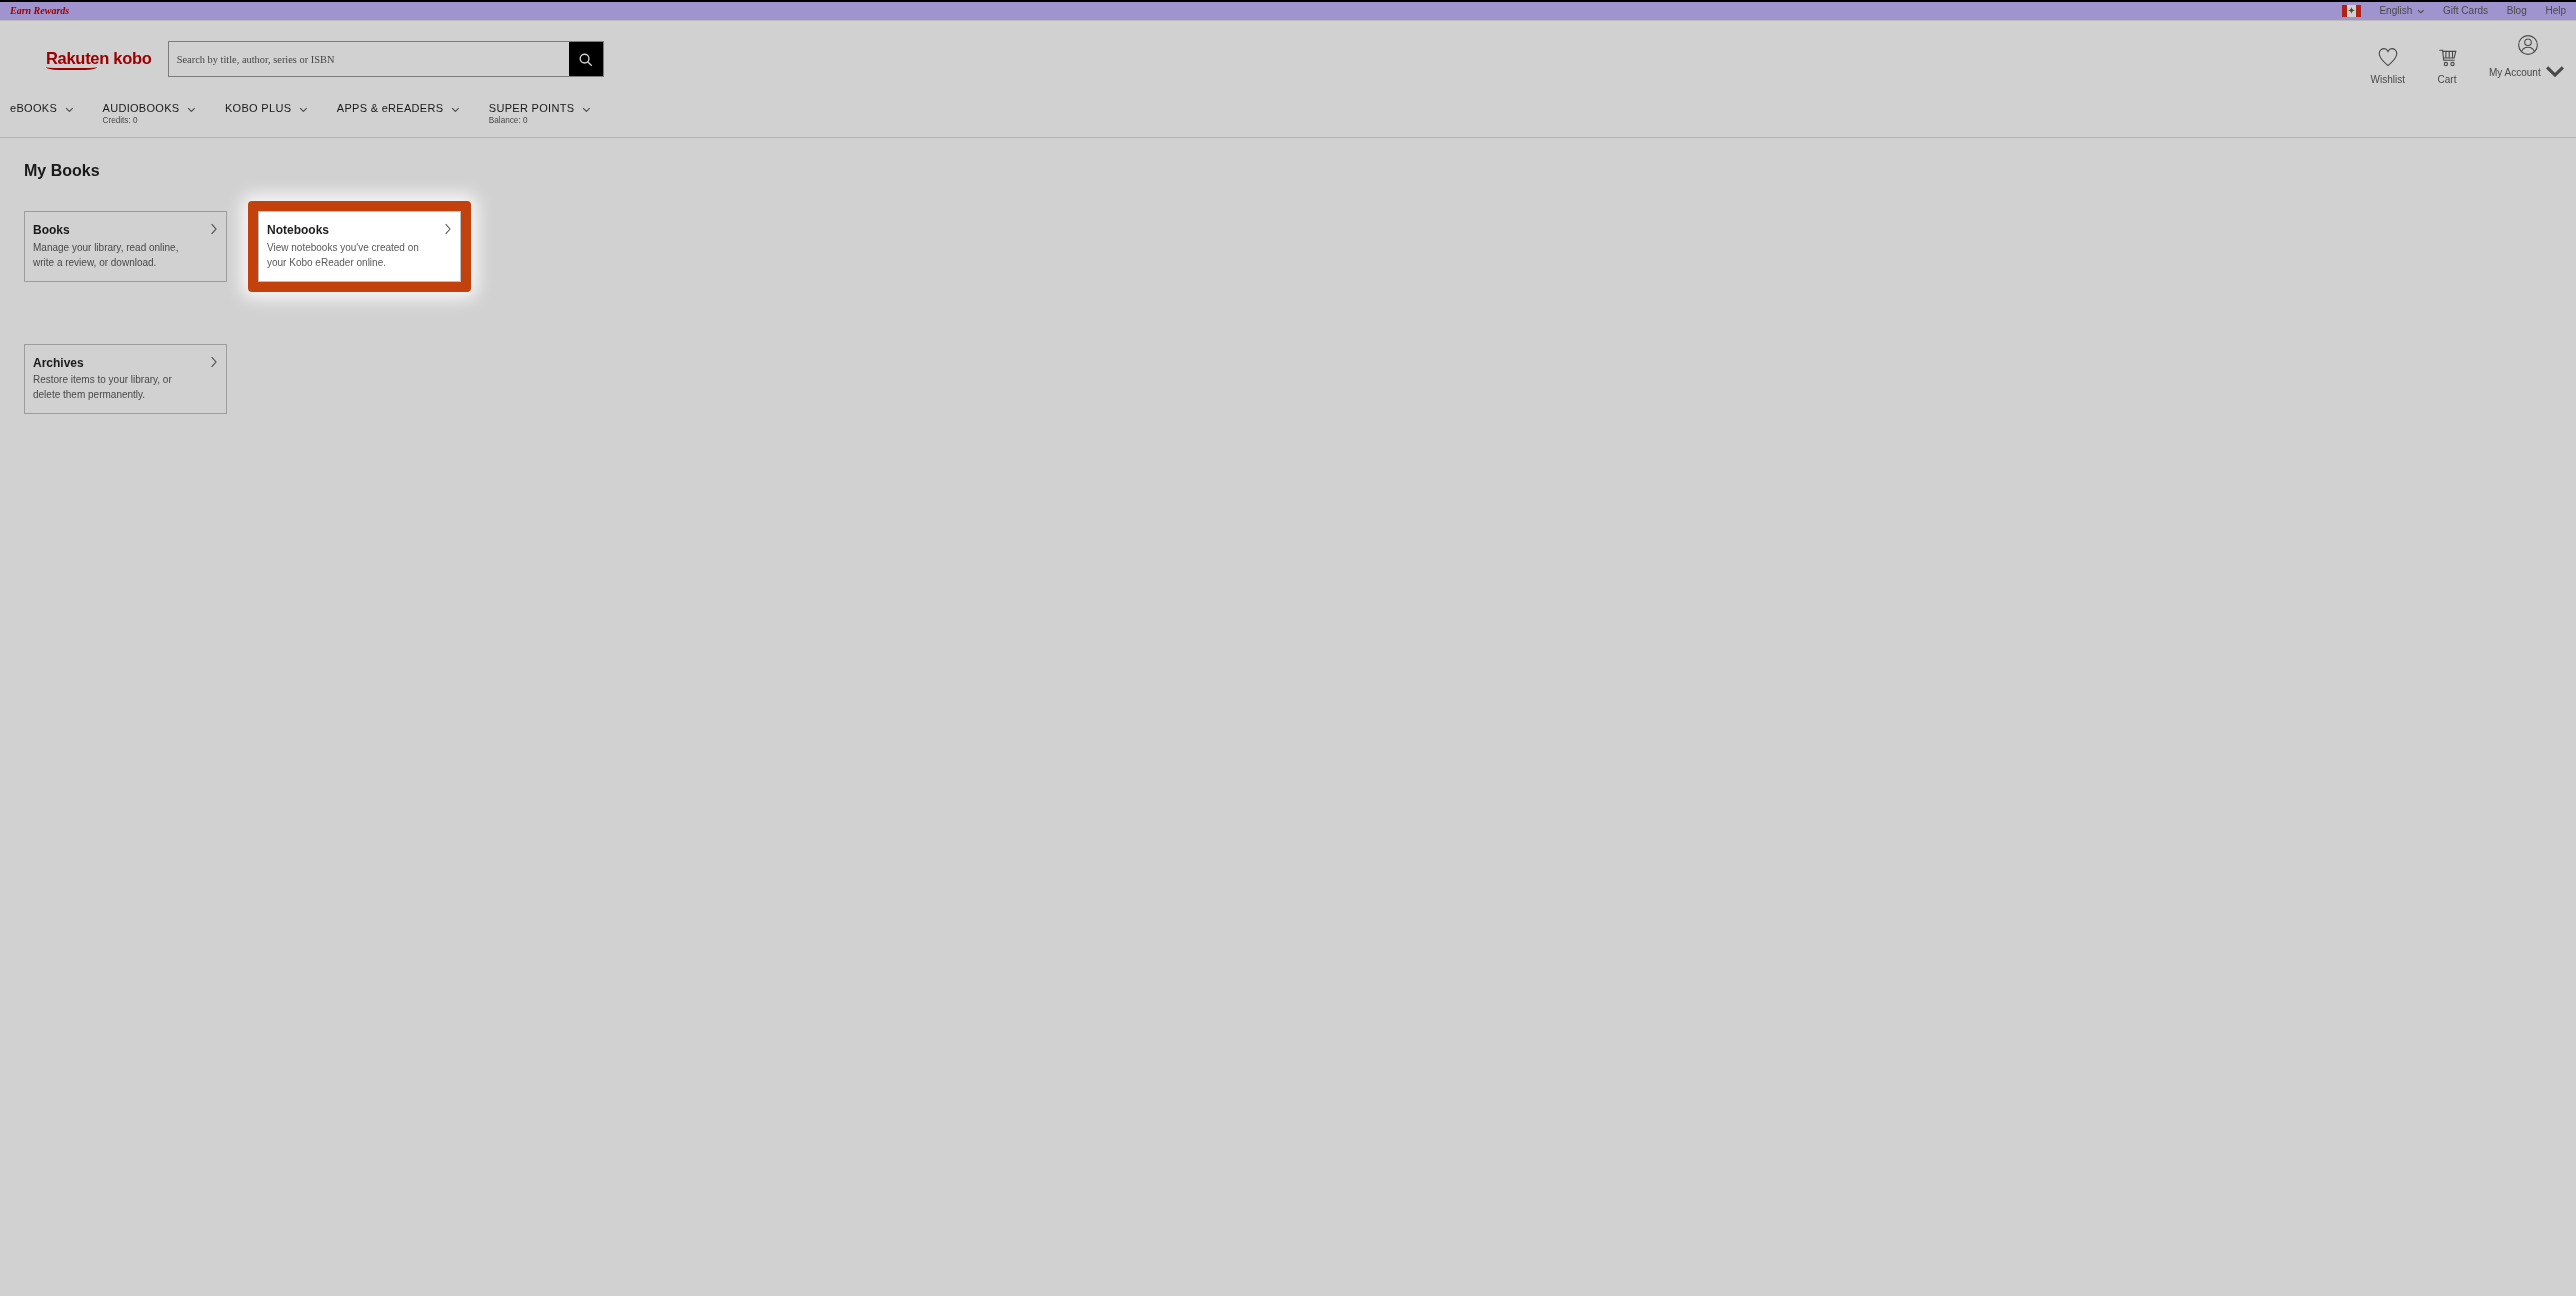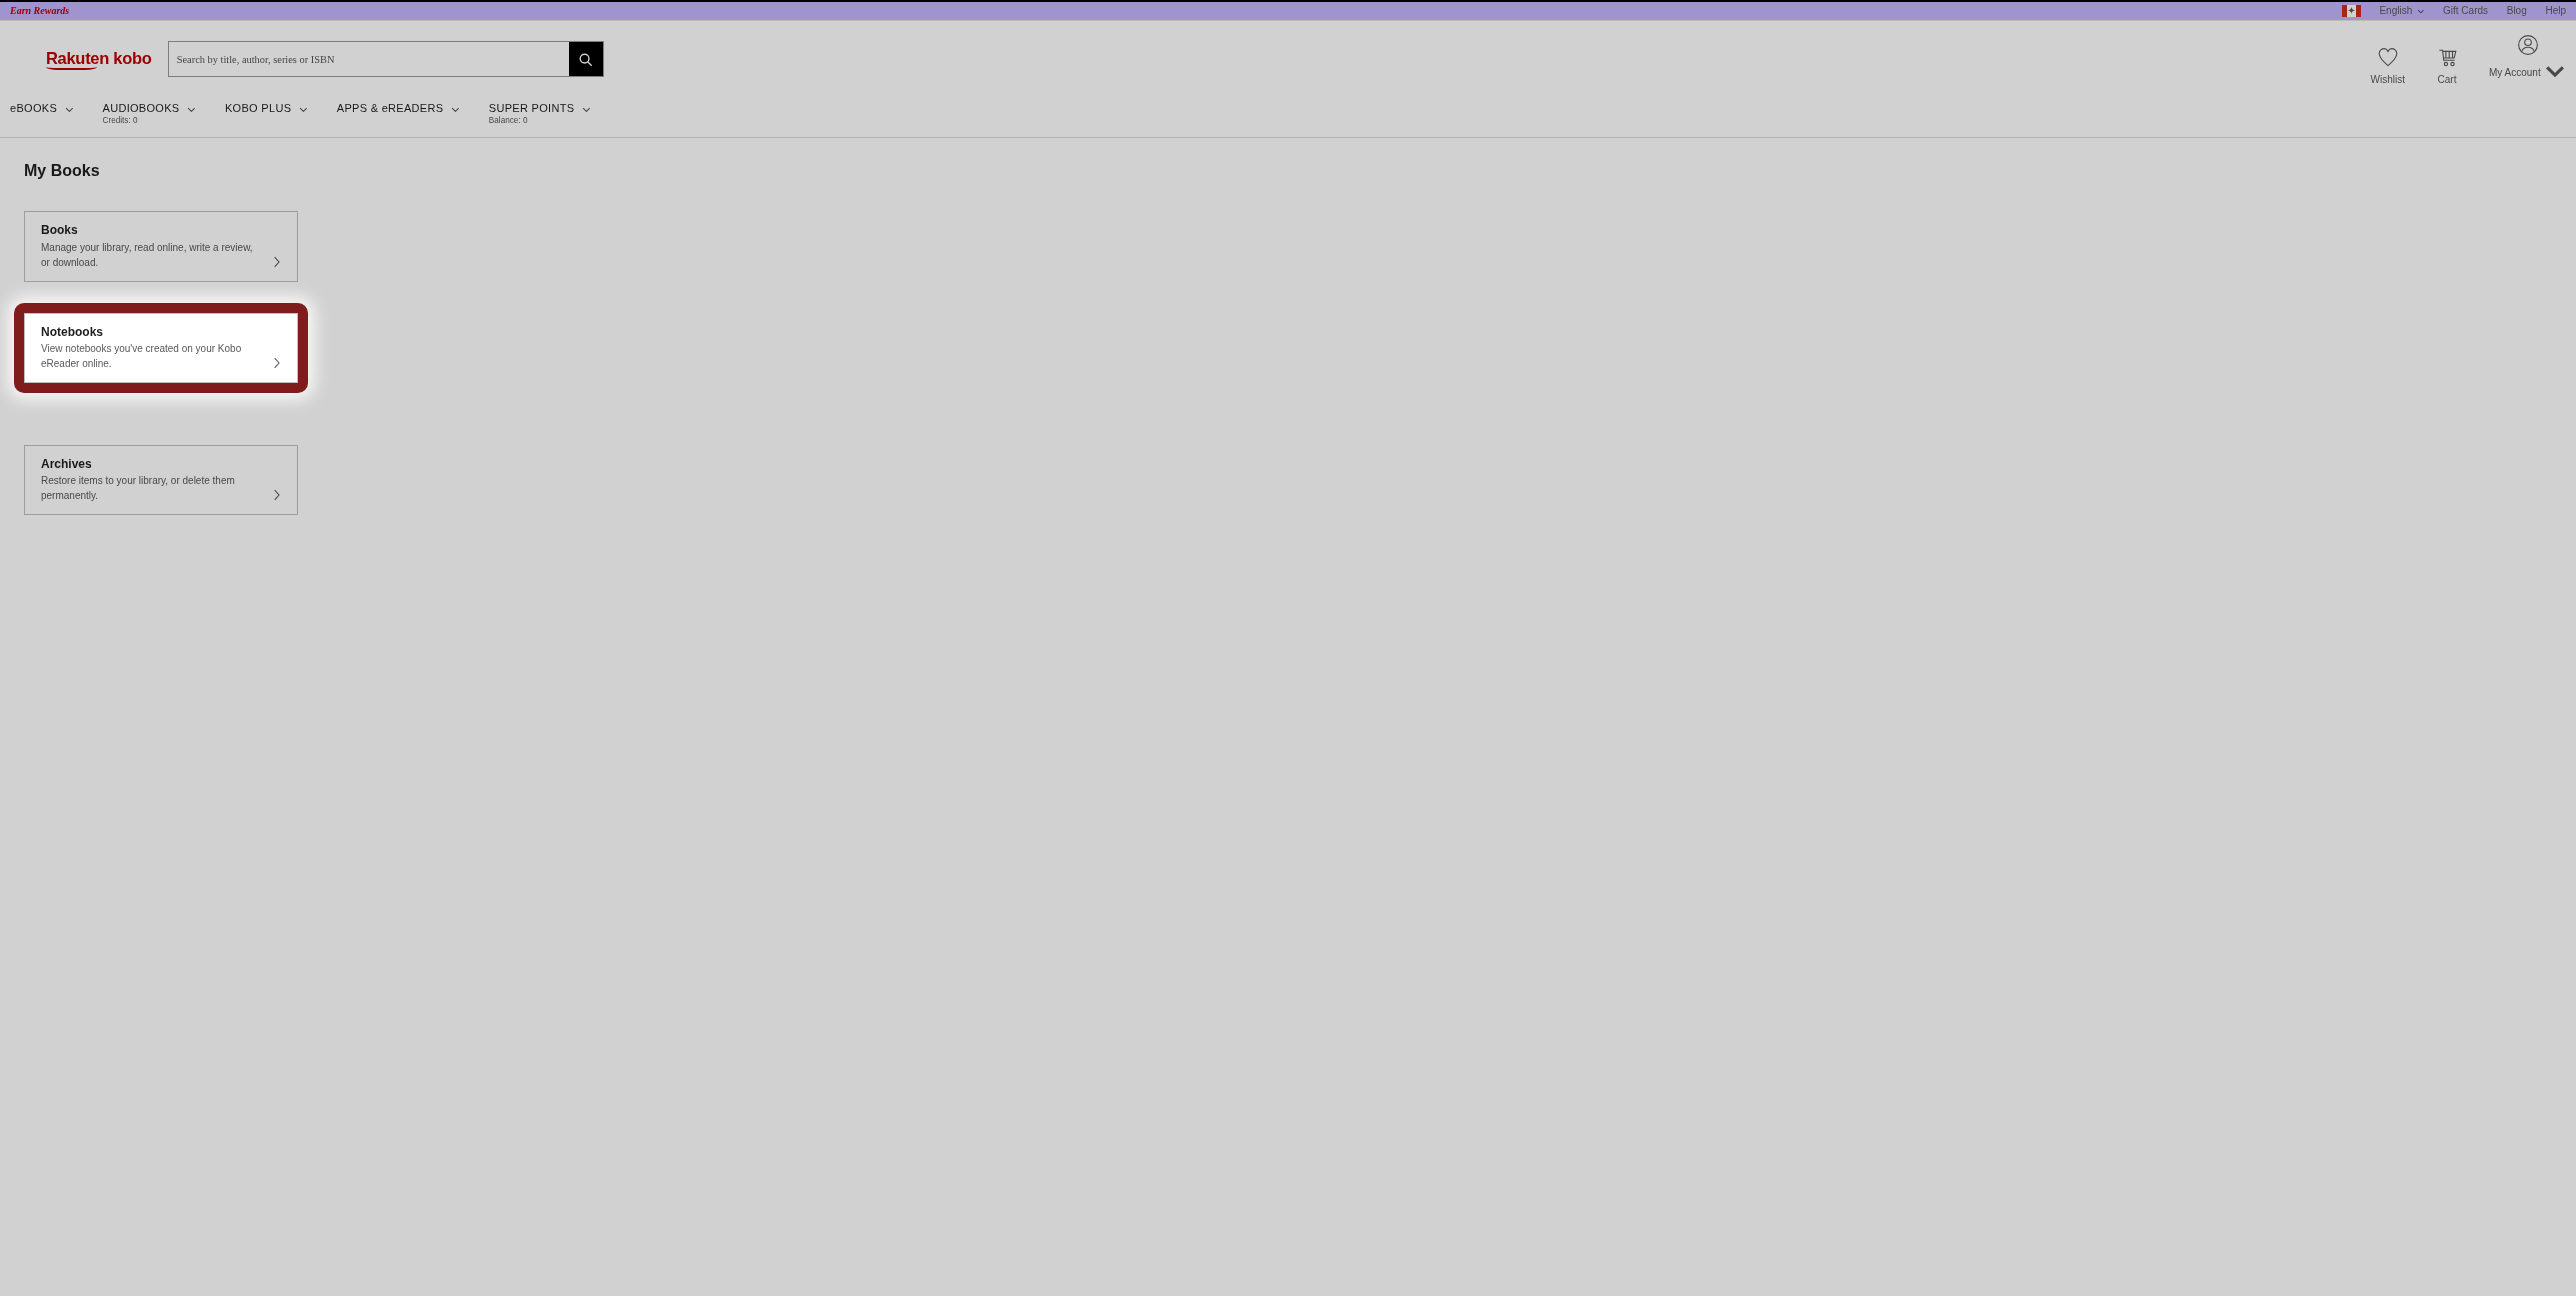--- a/index.html
+++ b/index.html
@@ -143,46 +143,46 @@
       padding: 24px;
     }
     .page-title { font-size: 16px; font-weight: 700; margin-bottom: 31px; }
     .card-grid {
       display: flex;
       flex-wrap: wrap;
       gap: 31px;
       max-width: 571px;
     }
     .card {
-      width: 274px;
+      width: 203px;
       border: 0.5px solid #bfbfbf;
-      padding: 11px 16px;
-      display: flex;
-      align-items: flex-end;
+      padding: 11px 8px;
+      display: flex;
+      align-items: flex-start;
       justify-content: space-between;
       cursor: pointer;
       background: #fff;
     }
     .card-text { flex: 1; padding-right: 10px; }
     .card-title { font-size: 12px; font-weight: 600; color: #1f1f1f; margin-bottom: 2.2px; }
     .card-desc { font-size: 10px; color: #595959; line-height: 1.5; }
     .chev svg { width: 7.7px; height: 12px; }
     .chev path, .chev-down path { stroke: #595959; stroke-width: 2; fill: none; }
     .overlay {
       position: fixed;
       inset: 0;
       background: rgba(0,0,0,0.18);
       pointer-events: none;
       z-index: 5;
     }
     .highlight-wrap {
       position: relative;
       z-index: 10;
-      background: #7f1d1d;
-      border-radius: 10px;
+      background: #c2410c;
+      border-radius: 4px;
       padding: 10px;
       box-shadow: 0 0 16.5px 5.5px rgba(255,255,255,0.9);
       margin: -10px;
     }
     .row-break { flex-basis: 100%; height: 0; }
   </style>
 </head>
 <body>
 
 <div class="top-black-bar"></div>

